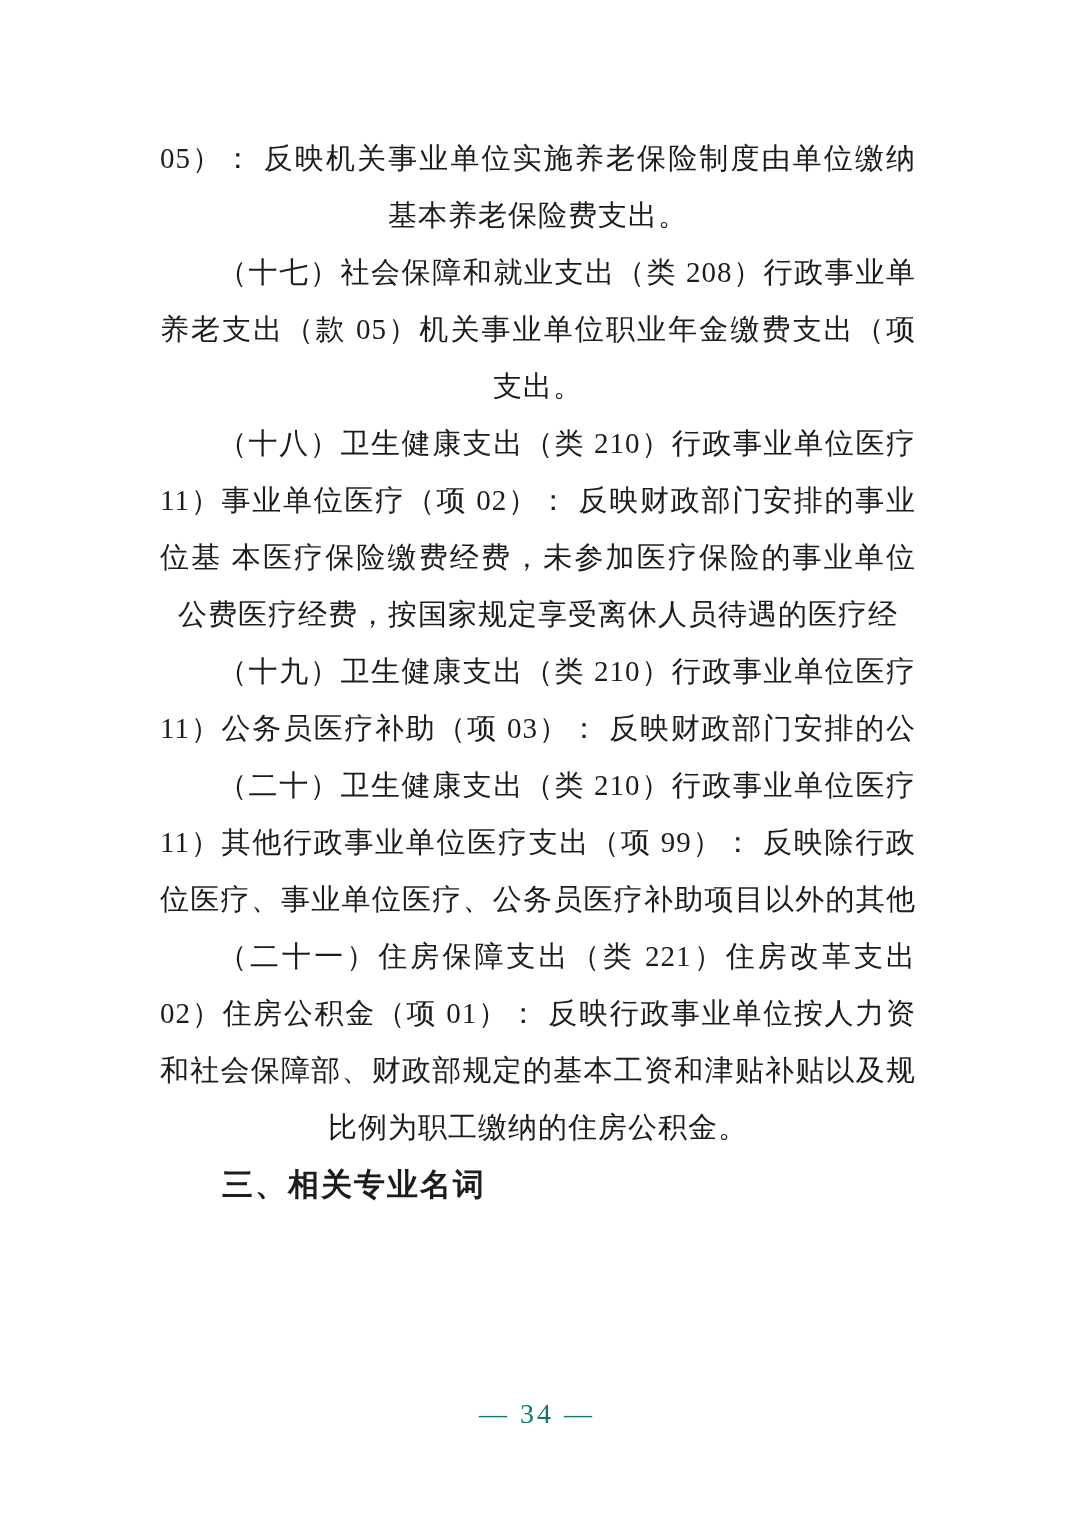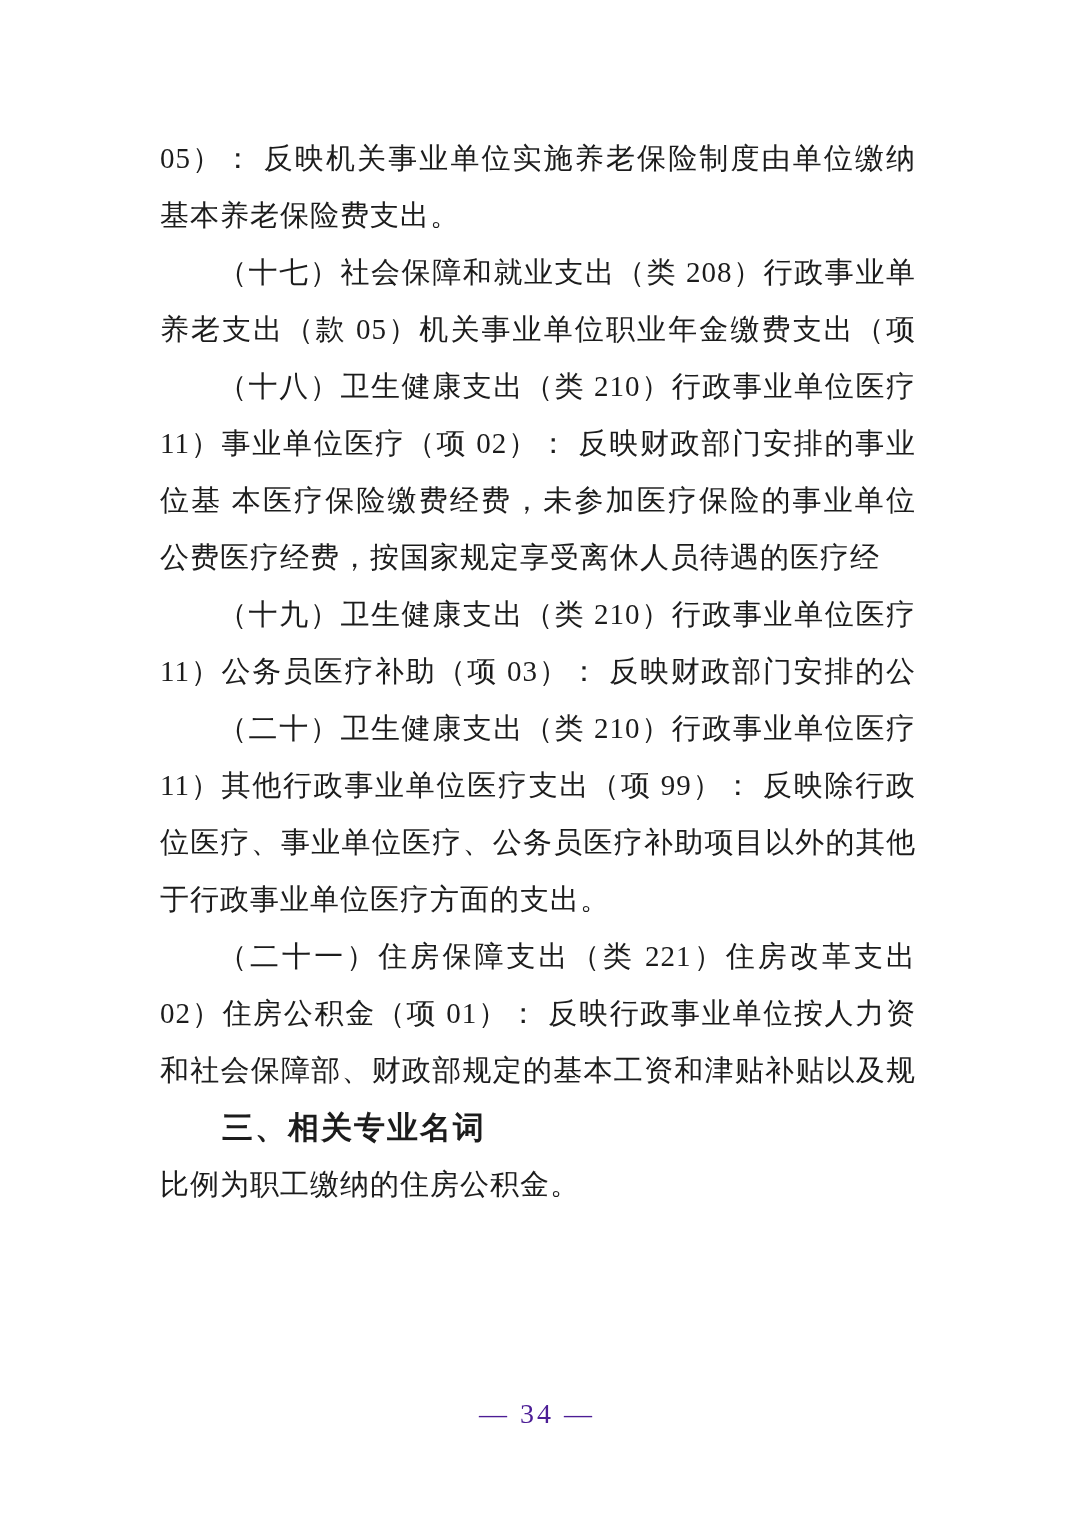--- a/index.html
+++ b/index.html
@@ -35,60 +35,60 @@
     text-align-last: justify;
     text-justify: inter-character;
   }
   .fill-indent {
     text-indent: 2em;
     text-align: justify;
     text-align-last: justify;
     text-justify: inter-character;
   }
   .end {
-    text-align: left;
+    text-align: center;
   }
   .heading {
     font-family: "Liberation Sans", "DejaVu Sans", sans-serif;
     font-weight: 700;
     text-indent: 2em;
     font-size: 31px;
     letter-spacing: 2px;
   }
   .footer {
     position: absolute;
     left: 0;
     right: 0;
     top: 1398px;
     text-align: center;
     font-size: 28px;
     letter-spacing: 3px;
-    color: #4c1d95;
+    color: #0f766e;
     font-family: "Liberation Serif", "DejaVu Serif", serif;
   }
 </style>
 </head>
 <body>
 
 <div class="page">
   <div class="content">
       <div class="line fill">05）：  反映机关事业单位实施养老保险制度由单位缴纳的</div>
       <div class="line end">基本养老保险费支出。</div>
       <div class="line fill-indent">（十七）社会保障和就业支出（类 208）行政事业单位</div>
       <div class="line fill">养老支出（款 05）机关事业单位职业年金缴费支出（项 06）:</div>
+      <div class="line end">支出。</div>
       <div class="line fill-indent">（十八）卫生健康支出（类 210）行政事业单位医疗（款</div>
       <div class="line fill">11）事业单位医疗（项 02）：  反映财政部门安排的事业单</div>
       <div class="line fill">位基 本医疗保险缴费经费，未参加医疗保险的事业单位的</div>
       <div class="line end">公费医疗经费，按国家规定享受离休人员待遇的医疗经费。</div>
       <div class="line fill-indent">（十九）卫生健康支出（类 210）行政事业单位医疗（款</div>
       <div class="line fill">11）公务员医疗补助（项 03）：  反映财政部门安排的公务</div>
       <div class="line fill-indent">（二十）卫生健康支出（类 210）行政事业单位医疗（款</div>
       <div class="line fill">11）其他行政事业单位医疗支出（项 99）：  反映除行政单</div>
       <div class="line fill">位医疗、事业单位医疗、公务员医疗补助项目以外的其他用</div>
-      <div class="line end">于行政事业单位医疗方面的支出。</div>
       <div class="line fill-indent">（二十一）住房保障支出（类 221）住房改革支出（款</div>
       <div class="line fill">02）住房公积金（项 01）：  反映行政事业单位按人力资源</div>
       <div class="line fill">和社会保障部、财政部规定的基本工资和津贴补贴以及规定</div>
+      <div class="line end">比例为职工缴纳的住房公积金。</div>
       <div class="line heading">三、相关专业名词</div>
-      <div class="line end">比例为职工缴纳的住房公积金。</div>
     </div>
   <div class="footer">— 34 —</div>
 </div>
 
 </body></html>

